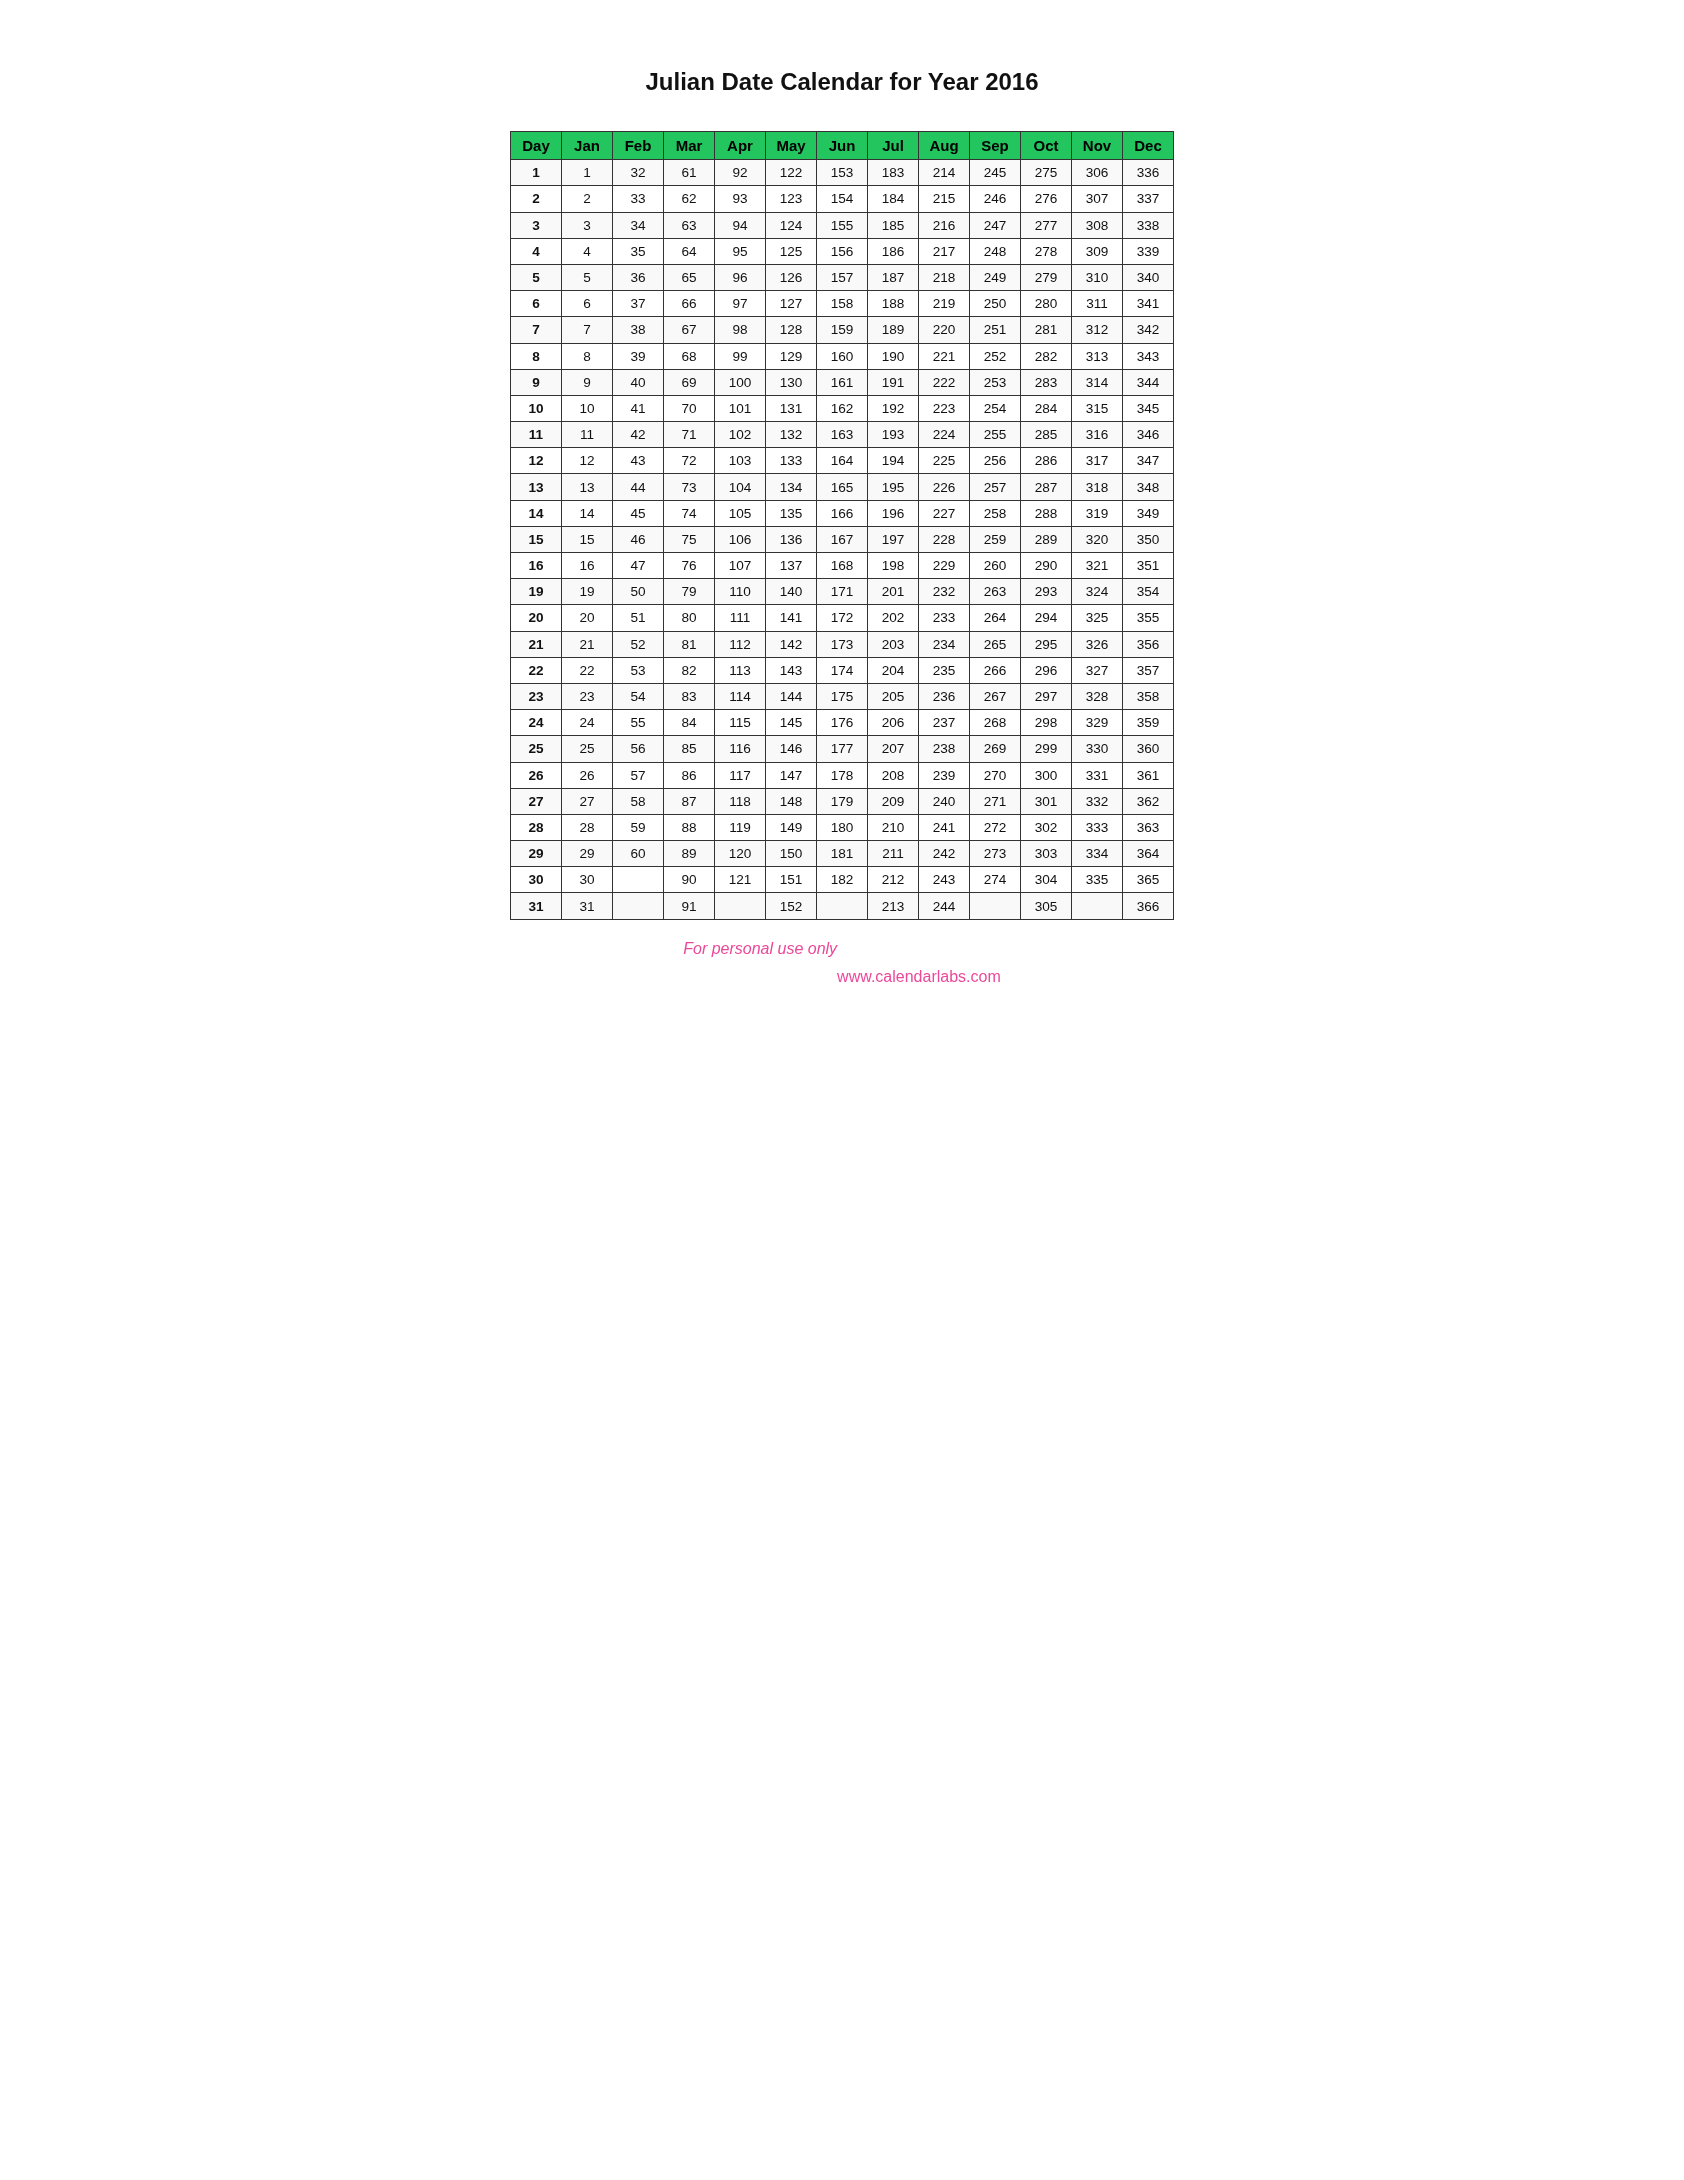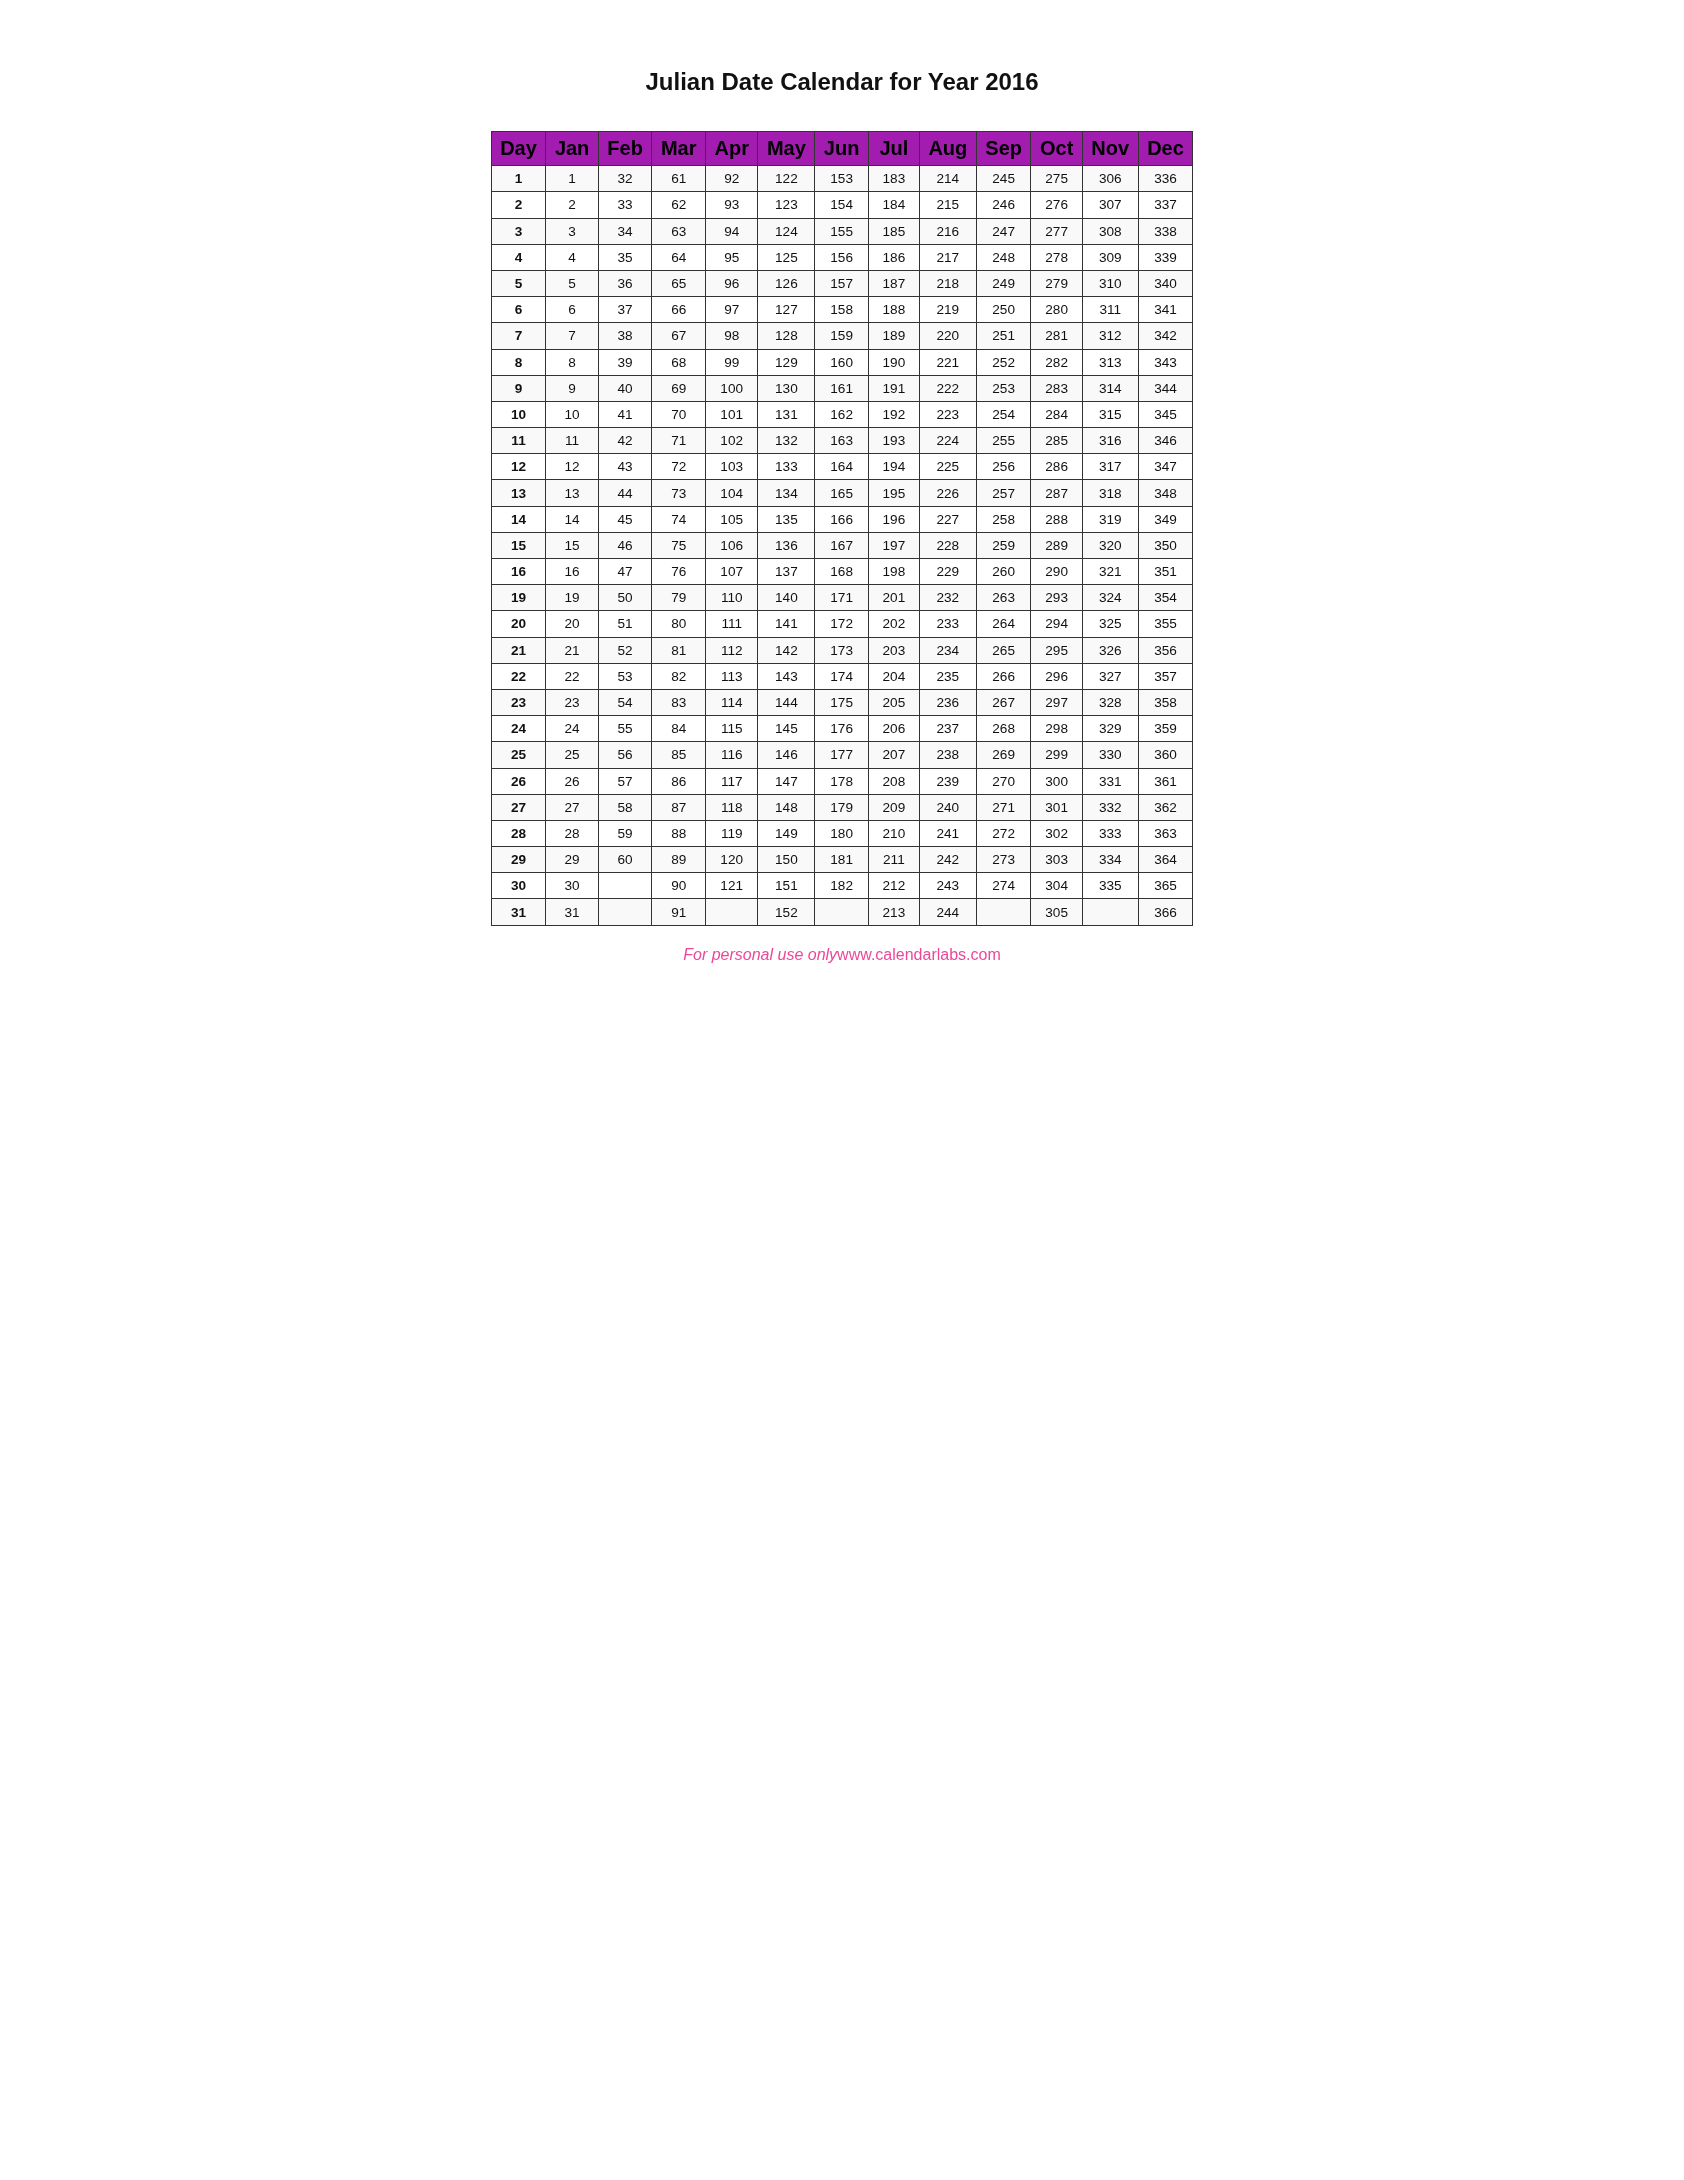--- a/index.html
+++ b/index.html
@@ -29,23 +29,23 @@
     }
     .calendar-table th,
     .calendar-table td {
       border: 0.9px solid #333;
       text-align: center;
       padding: 5.1px 8.5px;
       font-size: 13.6px;
       min-width: 51px;
     }
     .calendar-table thead th {
-      background-color: #a21caf;
+      background-color: #22c55e;
       font-weight: bold;
-      font-size: 20px;
+      font-size: 15px;
     }
     .calendar-table tbody td:first-child {
       font-weight: bold;
       background-color: #ffffff;
     }
     .calendar-table tbody td {
       background-color: #ffffff;
       color: #111;
     }
     .calendar-table tbody tr:nth-child(odd) td {
@@ -59,20 +59,21 @@
       justify-content: center;
       width: 100%;
       max-width: 937px;
       margin-top: 20.4px;
       font-size: 16px;
       color: #ec4899;
       font-style: italic;
     }
     .footer-right {
       font-style: normal;
+      margin-top: 28px;
     }
   </style>
 </head>
 <body>
 
 <h1 class="page-title">Julian Date Calendar for Year 2016</h1>
 
 <table class="calendar-table">
   <thead id="table-header">
   <tr>

